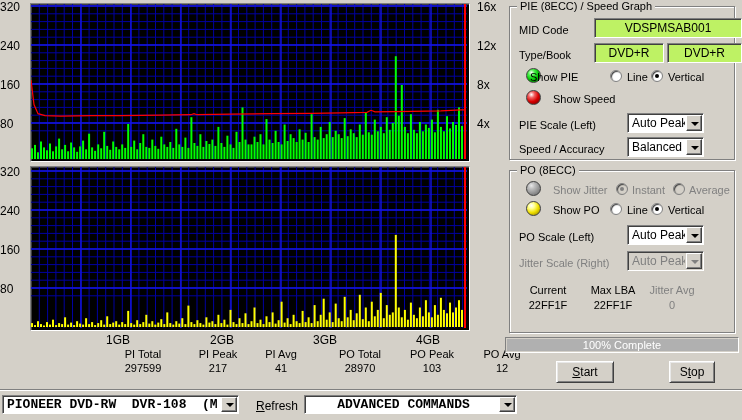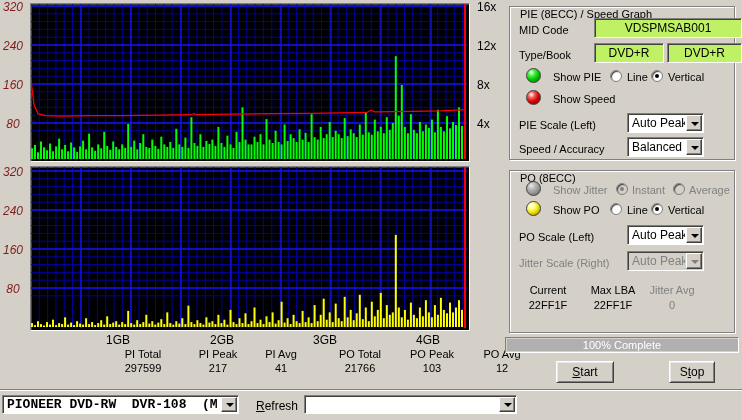--- a/index.html
+++ b/index.html
@@ -13,31 +13,31 @@
     overflow:hidden;
   }
   .abs { position:absolute; }
   .sunken {
     border-top:1px solid #808080; border-left:1px solid #808080;
     border-bottom:1px solid #ffffff; border-right:1px solid #ffffff;
     box-shadow: inset 1px 1px 0 #404040;
   }
   .graph-panel { background:#000; }
   .graph-panel svg { display:block; }
-  .axis-label { position:absolute; width:26px; text-align:center; font-size:12px; color:#7f1d1d;font-style:italic; }
+  .axis-label { position:absolute; width:26px; text-align:left; font-size:12px; color:#000000; }
   .raxis-label { position:absolute; text-align:left; font-size:12px; color:#000; }
   .xtick { position:absolute; width:40px; text-align:center; font-size:12px; color:#000; }
   .groupbox {
     position:absolute;
     border:1px solid #808080;
     box-shadow: inset 1px 1px 0 #ffffff, 1px 1px 0 #ffffff;
   }
   .groupbox-title {
     position:absolute; top:-7px; left:7px;
-    background:#d4d0c8; padding:0 3px; font-size:11px; white-space:nowrap;margin-top:8px;
+    background:#d4d0c8; padding:0 3px; font-size:11px; white-space:nowrap;
   }
   .field {
     position:absolute; background:#bef264; text-align:center;
     border-top:1px solid #808080; border-left:1px solid #808080;
     border-bottom:1px solid #ffffff; border-right:1px solid #ffffff;
     box-shadow: inset 1px 1px 0 #404040;
     font-size:12px; line-height:18px; overflow:hidden; white-space:nowrap;
   }
   .label { position:absolute; white-space:nowrap; font-size:11px; }
   .dim { color:#808080; }
@@ -600,38 +600,38 @@
   </div>
 
 <div>
   <div class="stat-label" style="left:108px; top:348px;">PI Total</div>
   <div class="stat-value" style="left:108px; top:362px;">297599</div>
   <div class="stat-label" style="left:183px; top:348px;">PI Peak</div>
   <div class="stat-value" style="left:183px; top:362px;">217</div>
   <div class="stat-label" style="left:246px; top:348px;">PI Avg</div>
   <div class="stat-value" style="left:246px; top:362px;">41</div>
   <div class="stat-label" style="left:325px; top:348px;">PO Total</div>
-  <div class="stat-value" style="left:325px; top:362px;">21766</div>
+  <div class="stat-value" style="left:325px; top:362px;">28970</div>
   <div class="stat-label" style="left:397px; top:348px;">PO Peak</div>
   <div class="stat-value" style="left:397px; top:362px;">103</div>
   <div class="stat-label" style="left:467px; top:348px;">PO Avg</div>
   <div class="stat-value" style="left:467px; top:362px;">12</div>
 </div>
 
 <div class="groupbox" style="left:509px; top:6px; width:226px; height:154px;">
   <span class="groupbox-title">PIE (8ECC) / Speed Graph</span>
 </div>
 <div class="label" style="left:519px; top:24px;">MID Code</div>
 <div class="field" style="left:594px; top:18px; width:148px; height:20px;">VDSPMSAB001</div>
 <div class="label" style="left:519px; top:49px;">Type/Book</div>
 <div class="field" style="left:594px; top:43px; width:70px; height:20px;">DVD+R</div>
 <div class="field" style="left:667px; top:43px; width:75px; height:20px;">DVD+R</div>
 
 <div class="led led-green" style="left:526px; top:68px;"></div>
-<div class="label" style="left:553px; top:71px;text-align:right;">Show PIE</div>
+<div class="label" style="left:530px; top:71px;text-align:right;">Show PIE</div>
 <div class="radio" style="left:610px; top:70px;"></div>
 <div class="label" style="left:627px; top:71px;">Line</div>
 <div class="radio checked" style="left:651px; top:70px;"></div>
 <div class="label" style="left:668px; top:71px;">Vertical</div>
 
 <div class="led led-red" style="left:526px; top:90px;"></div>
 <div class="label" style="left:553px; top:93px;">Show Speed</div>
 
 <div class="label" style="left:519px; top:119px;">PIE Scale (Left)</div>
 <div class="combo" style="left:627px; top:113px; width:77px; height:20px;">
@@ -696,16 +696,17 @@
 
 <div class="separator-h" style="top:389px;"></div>
 <div class="combo mono" style="left:2px; top:395px; width:237px; height:19px;">
   <span class="combo-text">PIONEER DVD-RW  DVR-108  (M:)</span>
   <span class="combo-btn">
       <span class="arrow" style="top:5px;"></span>
     </span>
 </div>
 <div class="label" style="left:256px; top:399px; font-size:12px;"><span class="accel">R</span><span>efresh</span></div>
 <div class="combo mono centered" style="left:304px; top:395px; width:213px; height:19px;">
+  <span class="combo-text">ADVANCED COMMANDS</span>
   <span class="combo-btn">
       <span class="arrow" style="top:5px;"></span>
     </span>
 </div>
 
 </body></html>

